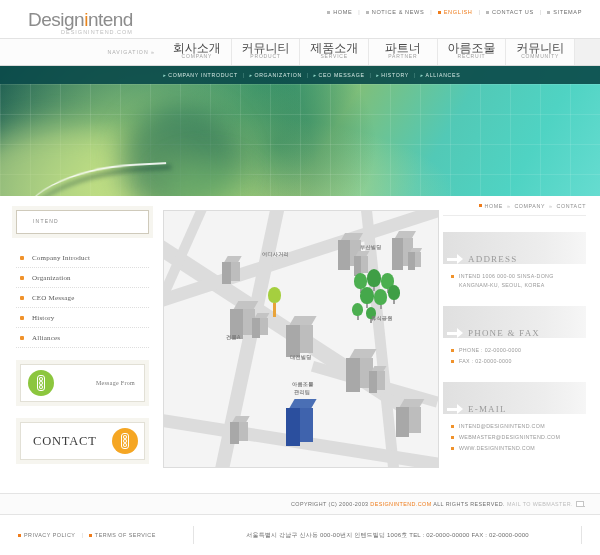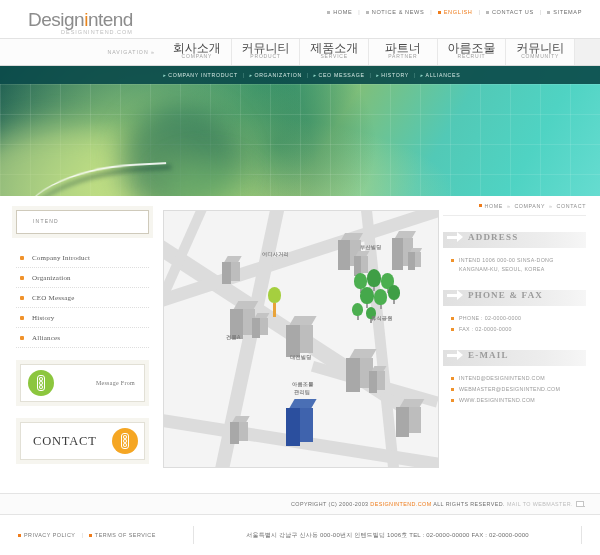--- a/index.html
+++ b/index.html
@@ -107,22 +107,22 @@
   .tree .crown { background:#4caf50; border-radius:50% 50% 45% 45%; }
   .tree .trunk { background:#9e9e9e; margin:0 auto; }
 
   
   .rsb { width:157px; padding:0 14px 0 0; }
   .crumb { height:20px; display:flex; align-items:center; justify-content:flex-end; font-size:5.3px;
            color:#8d8d8d; letter-spacing:0.6px; border-bottom:1px solid #ececec; }
   .crumb .dot { width:3px; height:3px; background:#ef7c1b; margin-right:3px; }
   .crumb .sep { padding:0 4px; color:#bdbdbd; }
   .rblock { margin-top:16px; }
-  .rhead { height:16px; background:linear-gradient(to right,#e0e0e0,#ededed 70%, #f6f6f6);
-           display:flex; align-items:flex-start; padding-left:4px;font-weight:bold; }
+  .rhead { height:32px; background:linear-gradient(to right,#e0e0e0,#ededed 70%, #f6f6f6);
+           display:flex; align-items:flex-end; padding-left:4px; }
   .rhead .arrow { width:16px; height:10px; position:relative; flex:none; margin-right:5px; }
   .rhead .arrow .shaft { position:absolute; left:0; top:3.5px; width:11px; height:3.5px; background:#fff; }
   .rhead .arrow .tip { position:absolute; right:0; top:0; width:0; height:0;
                        border-top:5px solid transparent; border-bottom:5px solid transparent; border-left:6px solid #fff; }
   .rhead .rt { font-family:"Liberation Serif", serif; font-size:9px; color:#9b9b9b; letter-spacing:1.2px; }
   .rlist { padding:8px 0 0 8px; }
   .rline { display:flex; font-size:5.3px; color:#9a9a9a; line-height:9px; letter-spacing:0.3px; margin-bottom:2px; }
   .rline .b { width:3px; height:3px; background:#f0922b; margin:3px 5px 0 0; flex:none; }
   .rline .tx { flex:1; }
 

